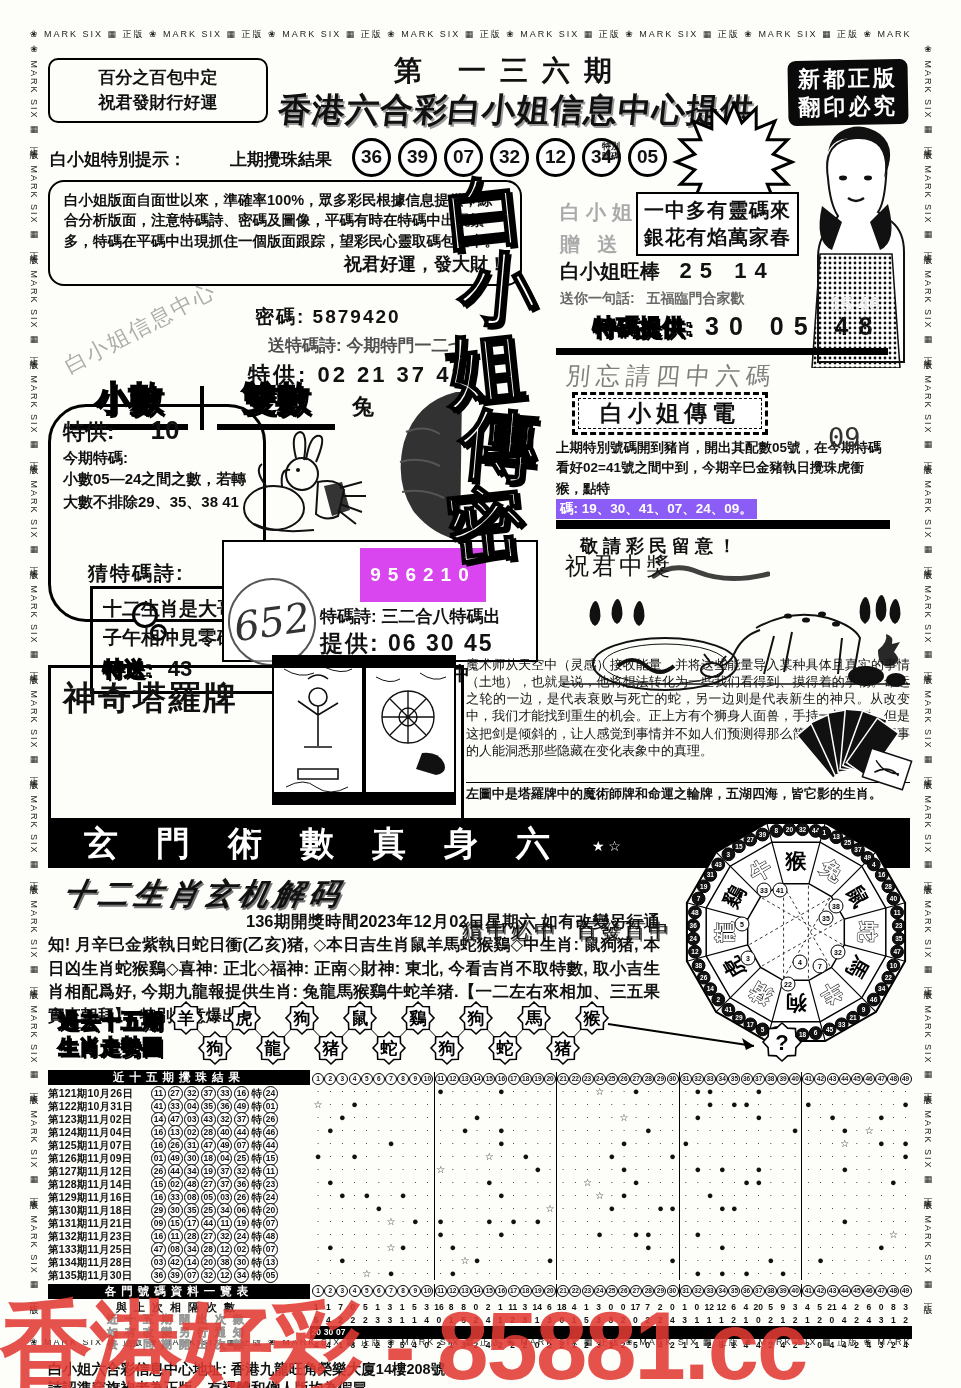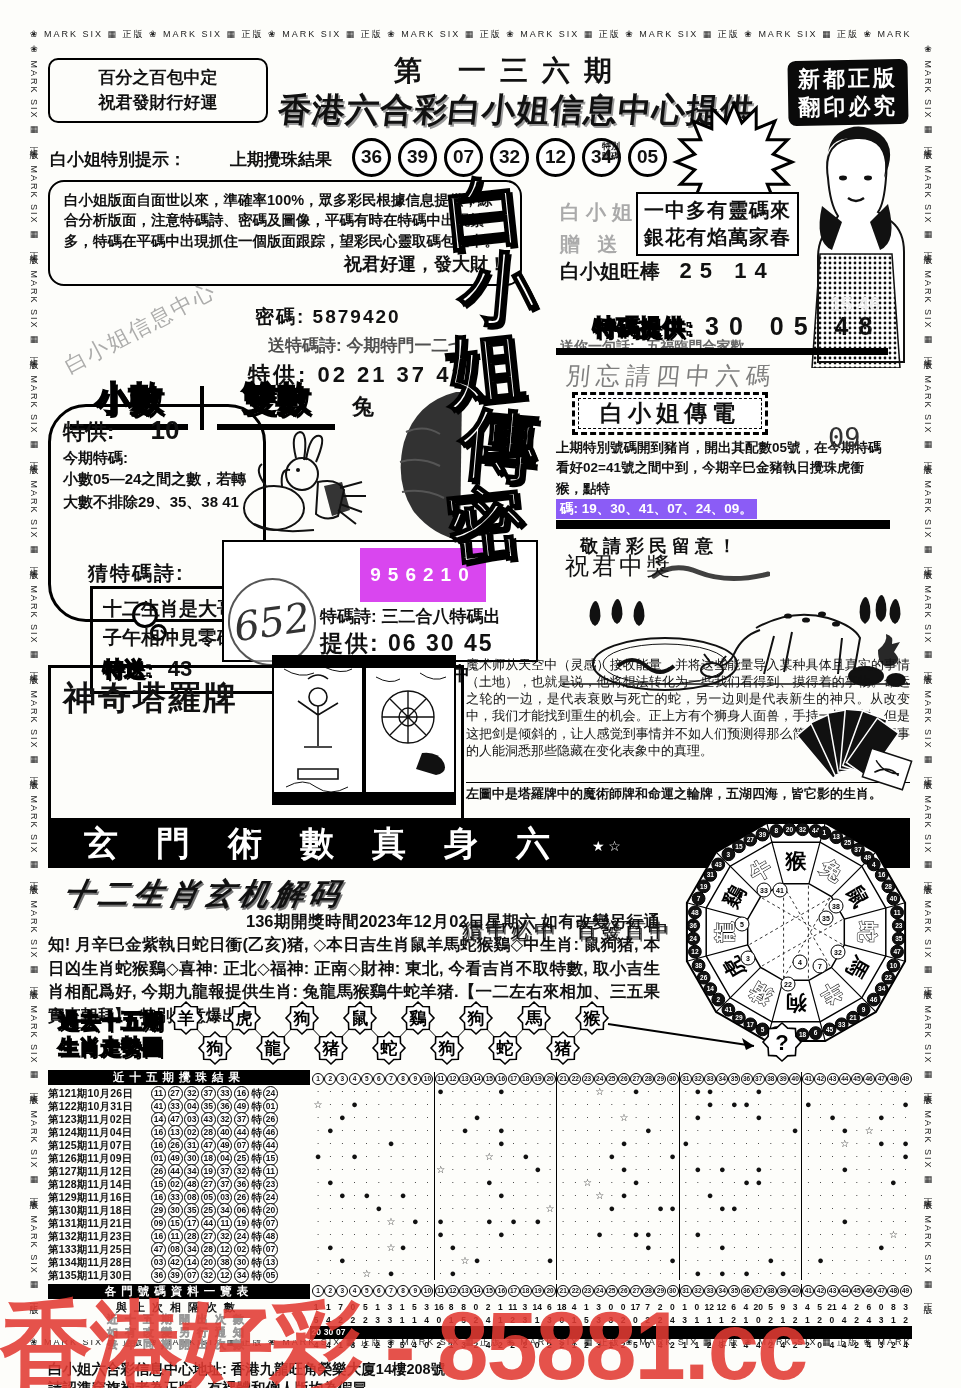--- a/index.html
+++ b/index.html
@@ -239,21 +239,21 @@
     <div>贈 送</div>
   </div>
   <div class="abs couplet" style="left:636px;top:192px;">
     <div>一中多有靈碼來</div>
     <div>銀花有焰萬家春</div>
   </div>
   <div class="abs wline" style="left:560px;top:258px;">
     <span>白小姐旺棒</span>
     <b style="margin-left:14px;">25 14</b>
   </div>
-  <div class="abs sline" style="left:560px;top:290px;margin-top:48px;">
+  <div class="abs sline" style="left:560px;top:290px;">
     <span>送你一句話:</span>
     <span style="margin-left:8px;">五福臨門合家歡</span>
   </div>
   <div class="abs temaline" style="left:558px;top:312px;">
     <span class="outl" style="-webkit-text-stroke:1.5px #000;text-shadow:2px 2px 0 #000;">特碼提供:</span>
     <b style="margin-left:6px;">30 05 48</b>
   </div>
   <div class="abs" style="left:556px;top:348px;width:332px;height:7px;background:#000;"></div>
   <div class="abs brush" style="left:566px;top:360px;">別忘請四中六碼</div>
 

